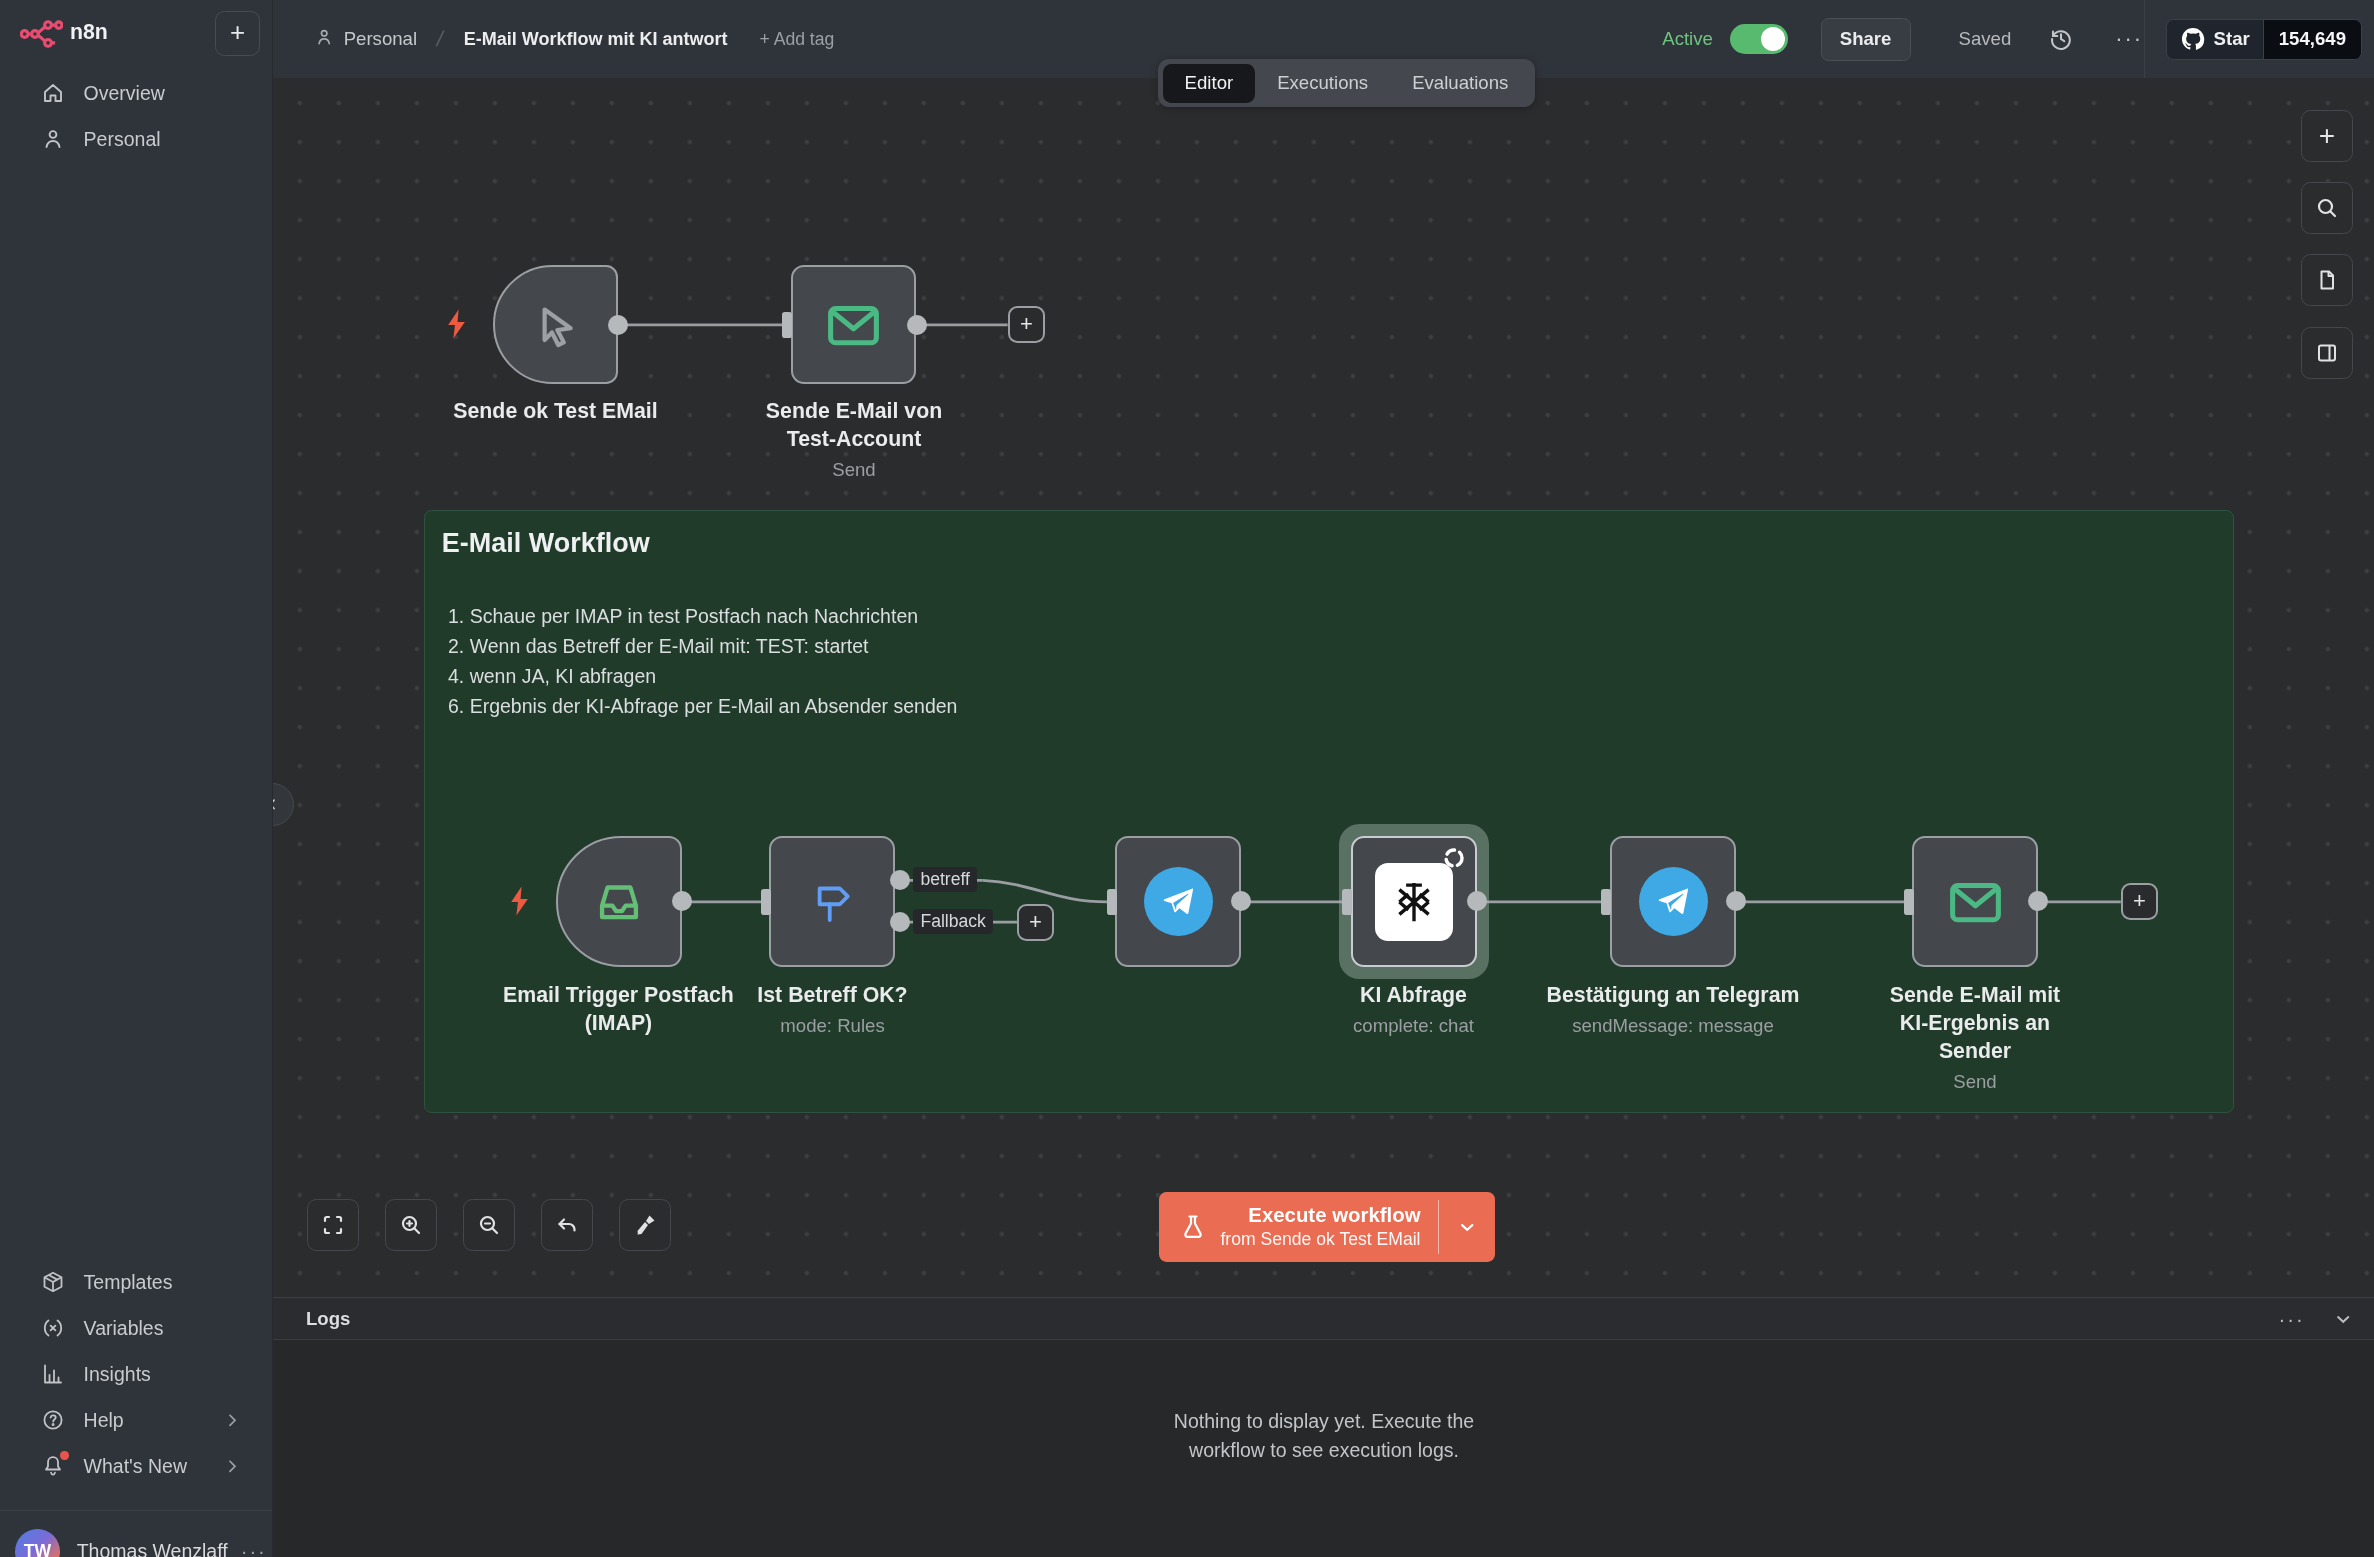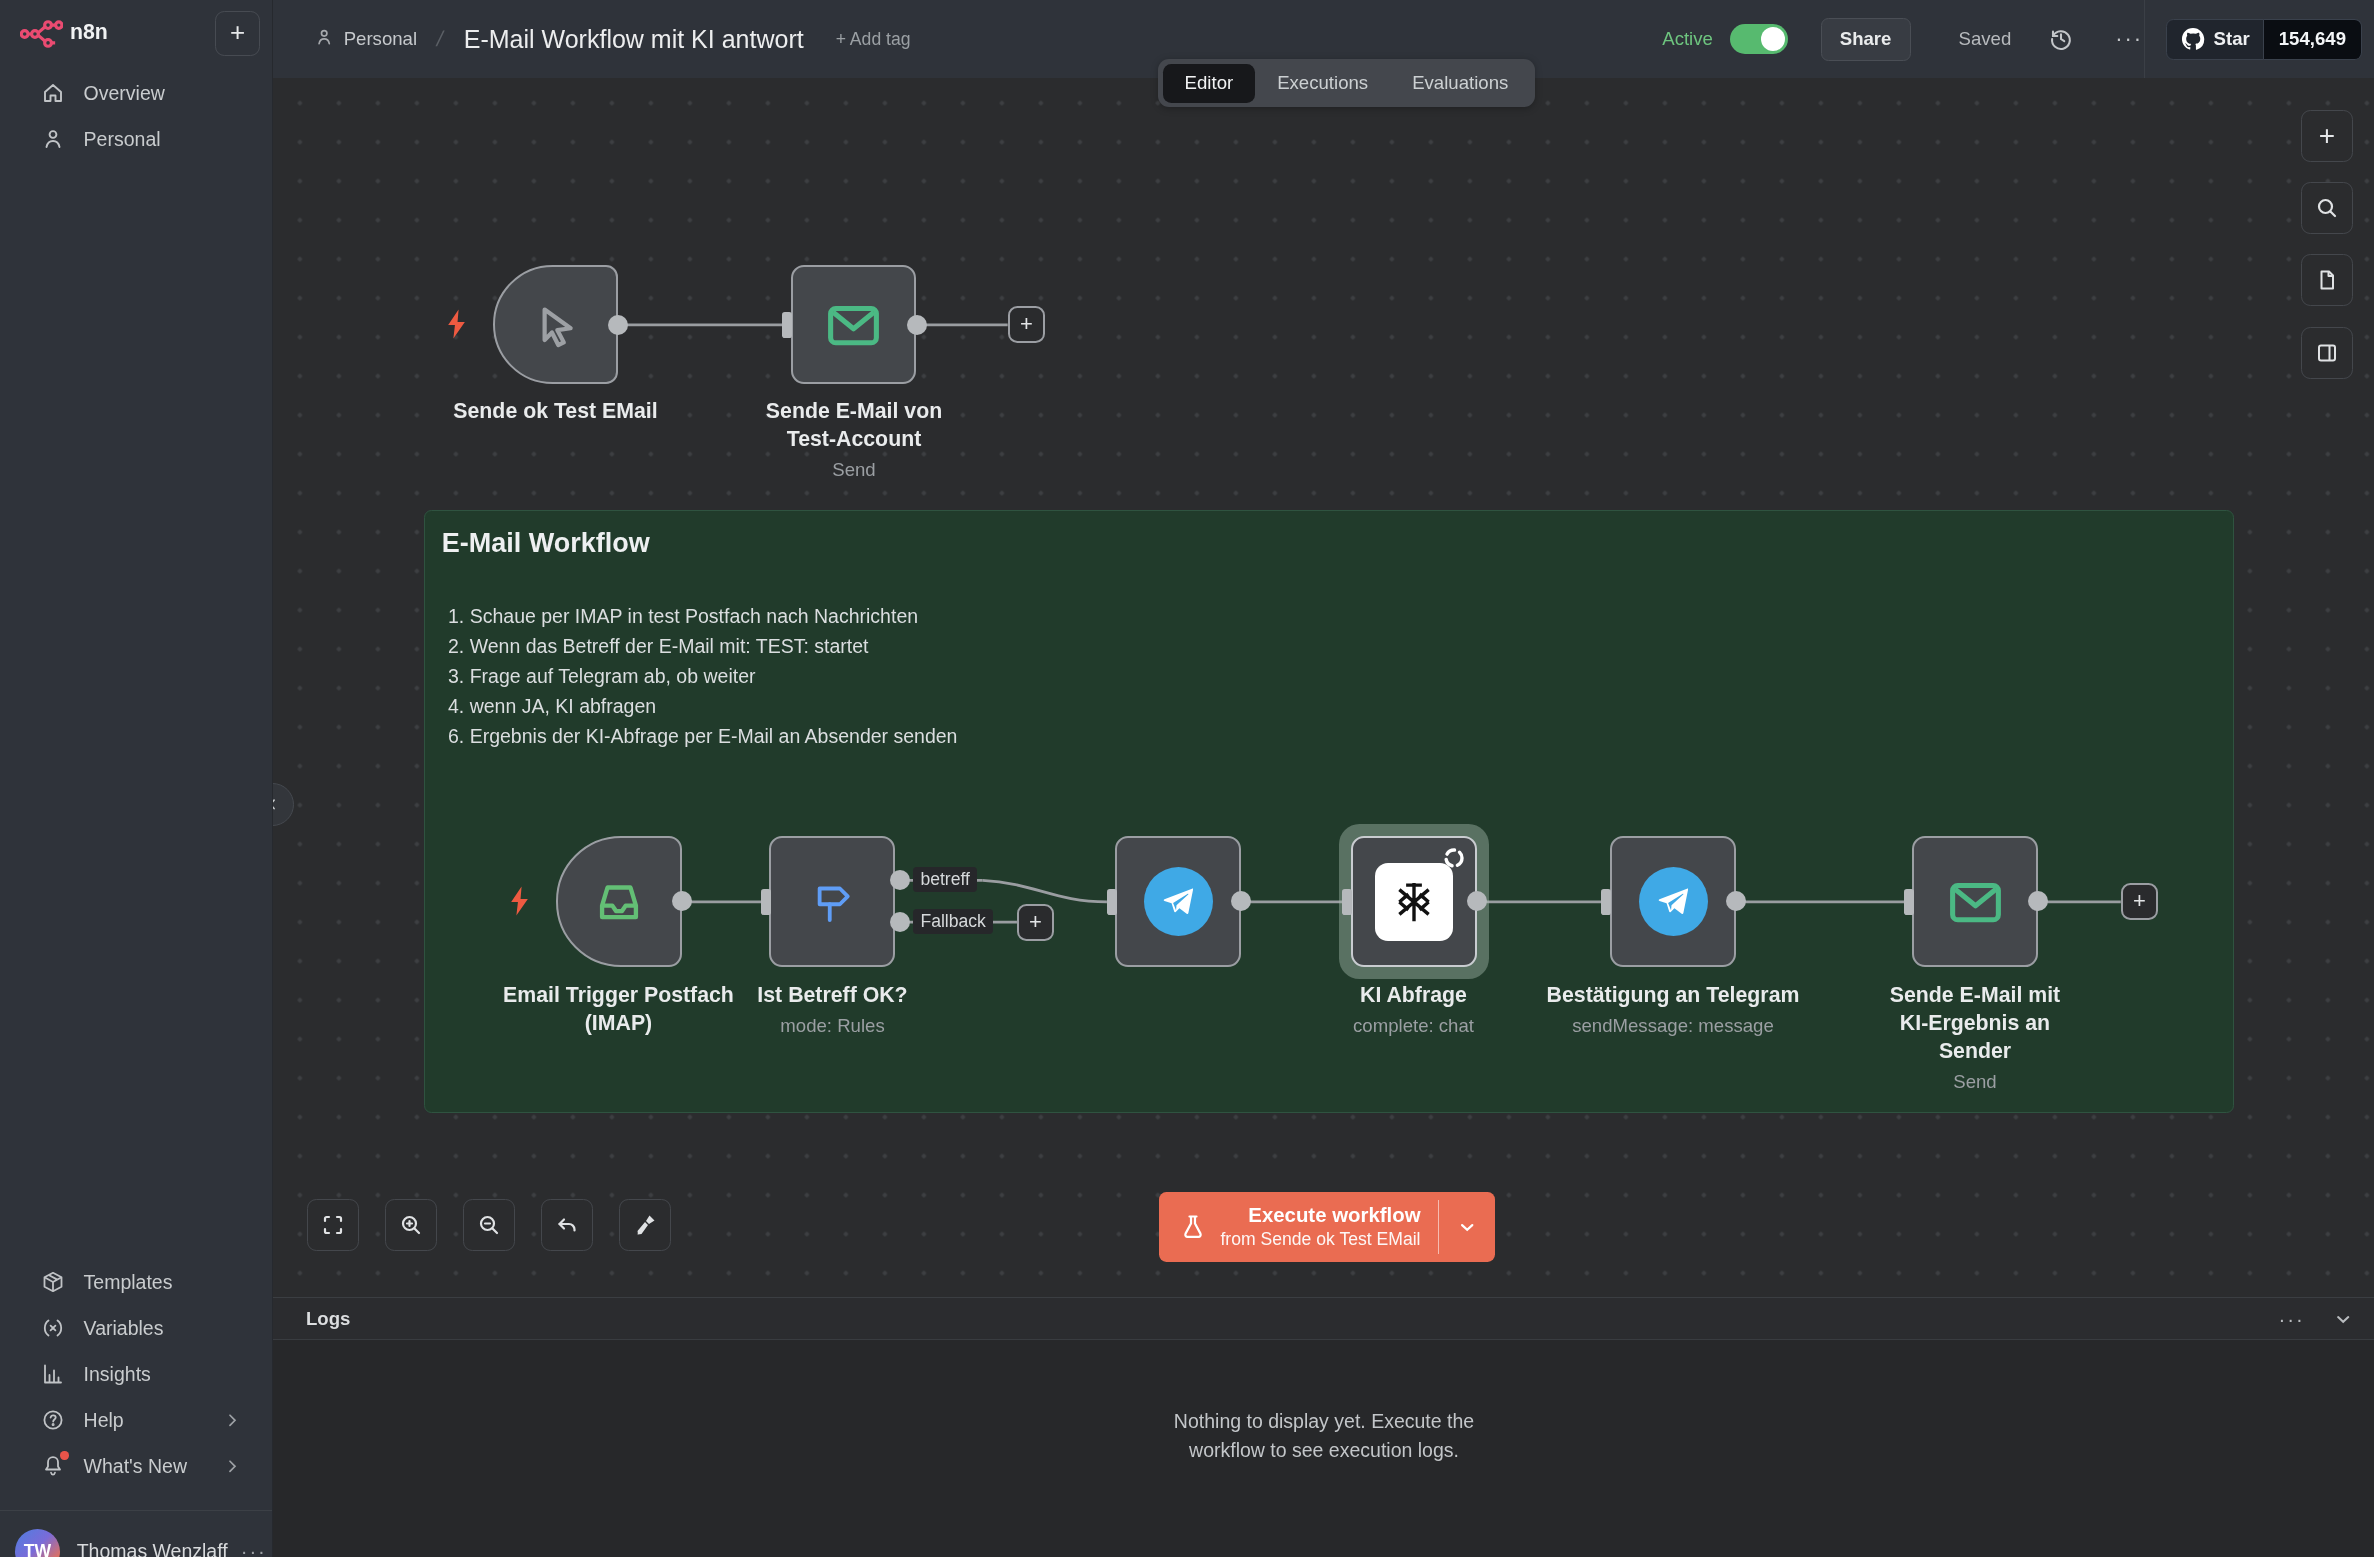--- a/index.html
+++ b/index.html
@@ -29,21 +29,21 @@
 
   
   .main { position:relative; flex:1; height:100%; display:flex; flex-direction:column; }
 
   
   .topbar { position:relative; height:78px; background:#2f333a; flex:none; z-index:20; }
   .crumb { position:absolute; top:0; left:0; height:78px; display:flex; align-items:center; }
   .crumb .picon { margin-left:41px; }
   .crumb-project { margin-left:9.3px; color:#c6c9cc; font-size:18.6px; cursor:pointer; }
   .crumb-sep { margin:0 20.4px; color:#5b5f65; font-size:21.3px; transform:skewX(-12deg); }
-  .crumb-title { color:#eceDee; color:#ecedee; font-size:25px; font-weight:400; cursor:text; }
+  .crumb-title { color:#eceDee; color:#ecedee; font-size:18px; font-weight:700; cursor:text; }
   .crumb-addtag { margin-left:32px; color:#9ba0a4; font-size:17.6px; cursor:pointer; }
   .top-right { position:absolute; right:232px; top:0; height:78px; display:flex; align-items:center; gap:0; }
   .active-label { color:#6ec57f; font-size:18.6px; margin-right:16.7px; }
   .toggle { width:58px; height:30px; background:#57ba6f; border-radius:15px; position:relative; cursor:pointer; }
   .toggle .knob { position:absolute; top:2.8px; right:2.8px; width:24px; height:24px; background:#fff; border-radius:50%; }
   .share-btn { margin-left:33px; width:90px; height:43px; background:#383c43; border:0.9px solid #4a4e55; border-radius:7.4px; color:#e9ebec; font-size:18.6px; font-weight:600; display:flex; align-items:center; justify-content:center; cursor:pointer; }
   .saved-label { margin-left:48px; color:#b7babd; font-size:18.6px; cursor:pointer; }
   .hist-btn { margin-left:37px; cursor:pointer; display:flex; }
   .more-btn { margin-left:41px; color:#c3c6c9; font-size:22px; letter-spacing:1.9px; cursor:pointer; }
   .head-divider { position:absolute; right:230px; top:0; width:0.9px; height:78px; background:#3b3f46; }
@@ -259,21 +259,20 @@
         <svg width="16.7" height="16.7" viewBox="0 0 24 24" fill="none" stroke="#c6c9cb" stroke-width="2.4" stroke-linecap="round">
             <path d="M14.5 6 9 12l5.5 6"></path>
           </svg>
       </div>
 
       <div class="group-box">
         <div class="group-title">E-Mail Workflow</div>
         <div class="group-list">
           <div>1. Schaue per IMAP in test Postfach nach Nachrichten</div>
           <div>2. Wenn das Betreff der E-Mail mit: TEST: startet</div>
-          <div>3. Frage auf Telegram ab, ob weiter</div>
           <div>4. wenn JA, KI abfragen</div>
           <div>6. Ergebnis der KI-Abfrage per E-Mail an Absender senden</div>
         </div>
       </div>
 
       <svg class="wires" width="2102" height="1219" viewBox="0 0 2266 1314">
         <g stroke="#9a9da1" stroke-width="3" fill="none">
           <path d="M372 266 H558"></path>
           <path d="M694 266 H792"></path>
           <path d="M441 888 H535"></path>

